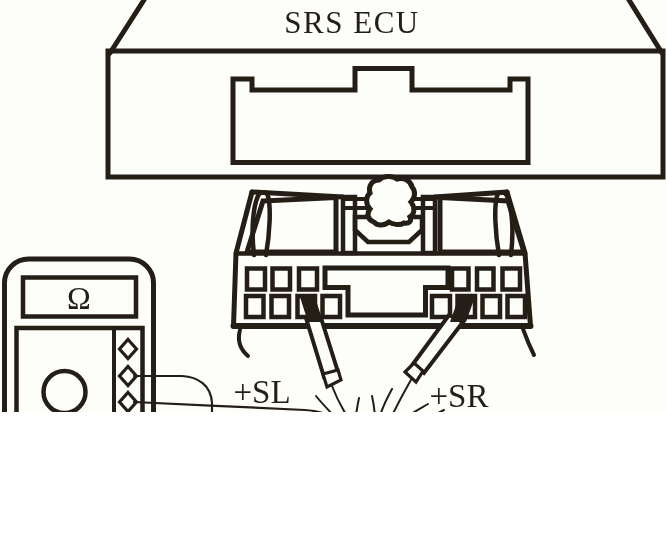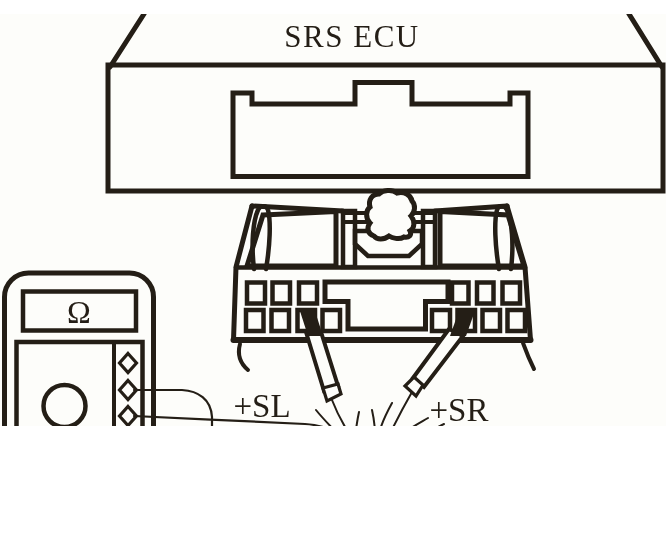--- a/index.html
+++ b/index.html
@@ -1,19 +1,19 @@
 <!DOCTYPE html>
 <html style="--ink: #241e16; --bg: #fdfdfa;"><head>
 <meta charset="utf-8">
 <style>
   :root { --ink:#241e16; --bg:#fdfdfa; }
   html,body { margin:0; padding:0; background:#ffffff; }
   .canvas {
     width:666px; height:412px; position:relative; background:var(--bg);
-    font-family:"Liberation Serif","DejaVu Serif",serif; overflow:hidden;margin-top:14px;
+    font-family:"Liberation Serif","DejaVu Serif",serif; overflow:hidden;
   }
   svg { display:block; }
   .stroke  { fill:none; stroke:var(--ink); stroke-linecap:round; stroke-linejoin:miter; }
   .fillbg  { fill:var(--bg); stroke:var(--ink); }
   .fillink { fill:var(--ink); stroke:none; }
   .thick5  { stroke-width:5; }
   .thick6  { stroke-width:6; }
   .mid45   { stroke-width:4.5; }
   .mid4    { stroke-width:4; }
   .thin3   { stroke-width:3.2; }

